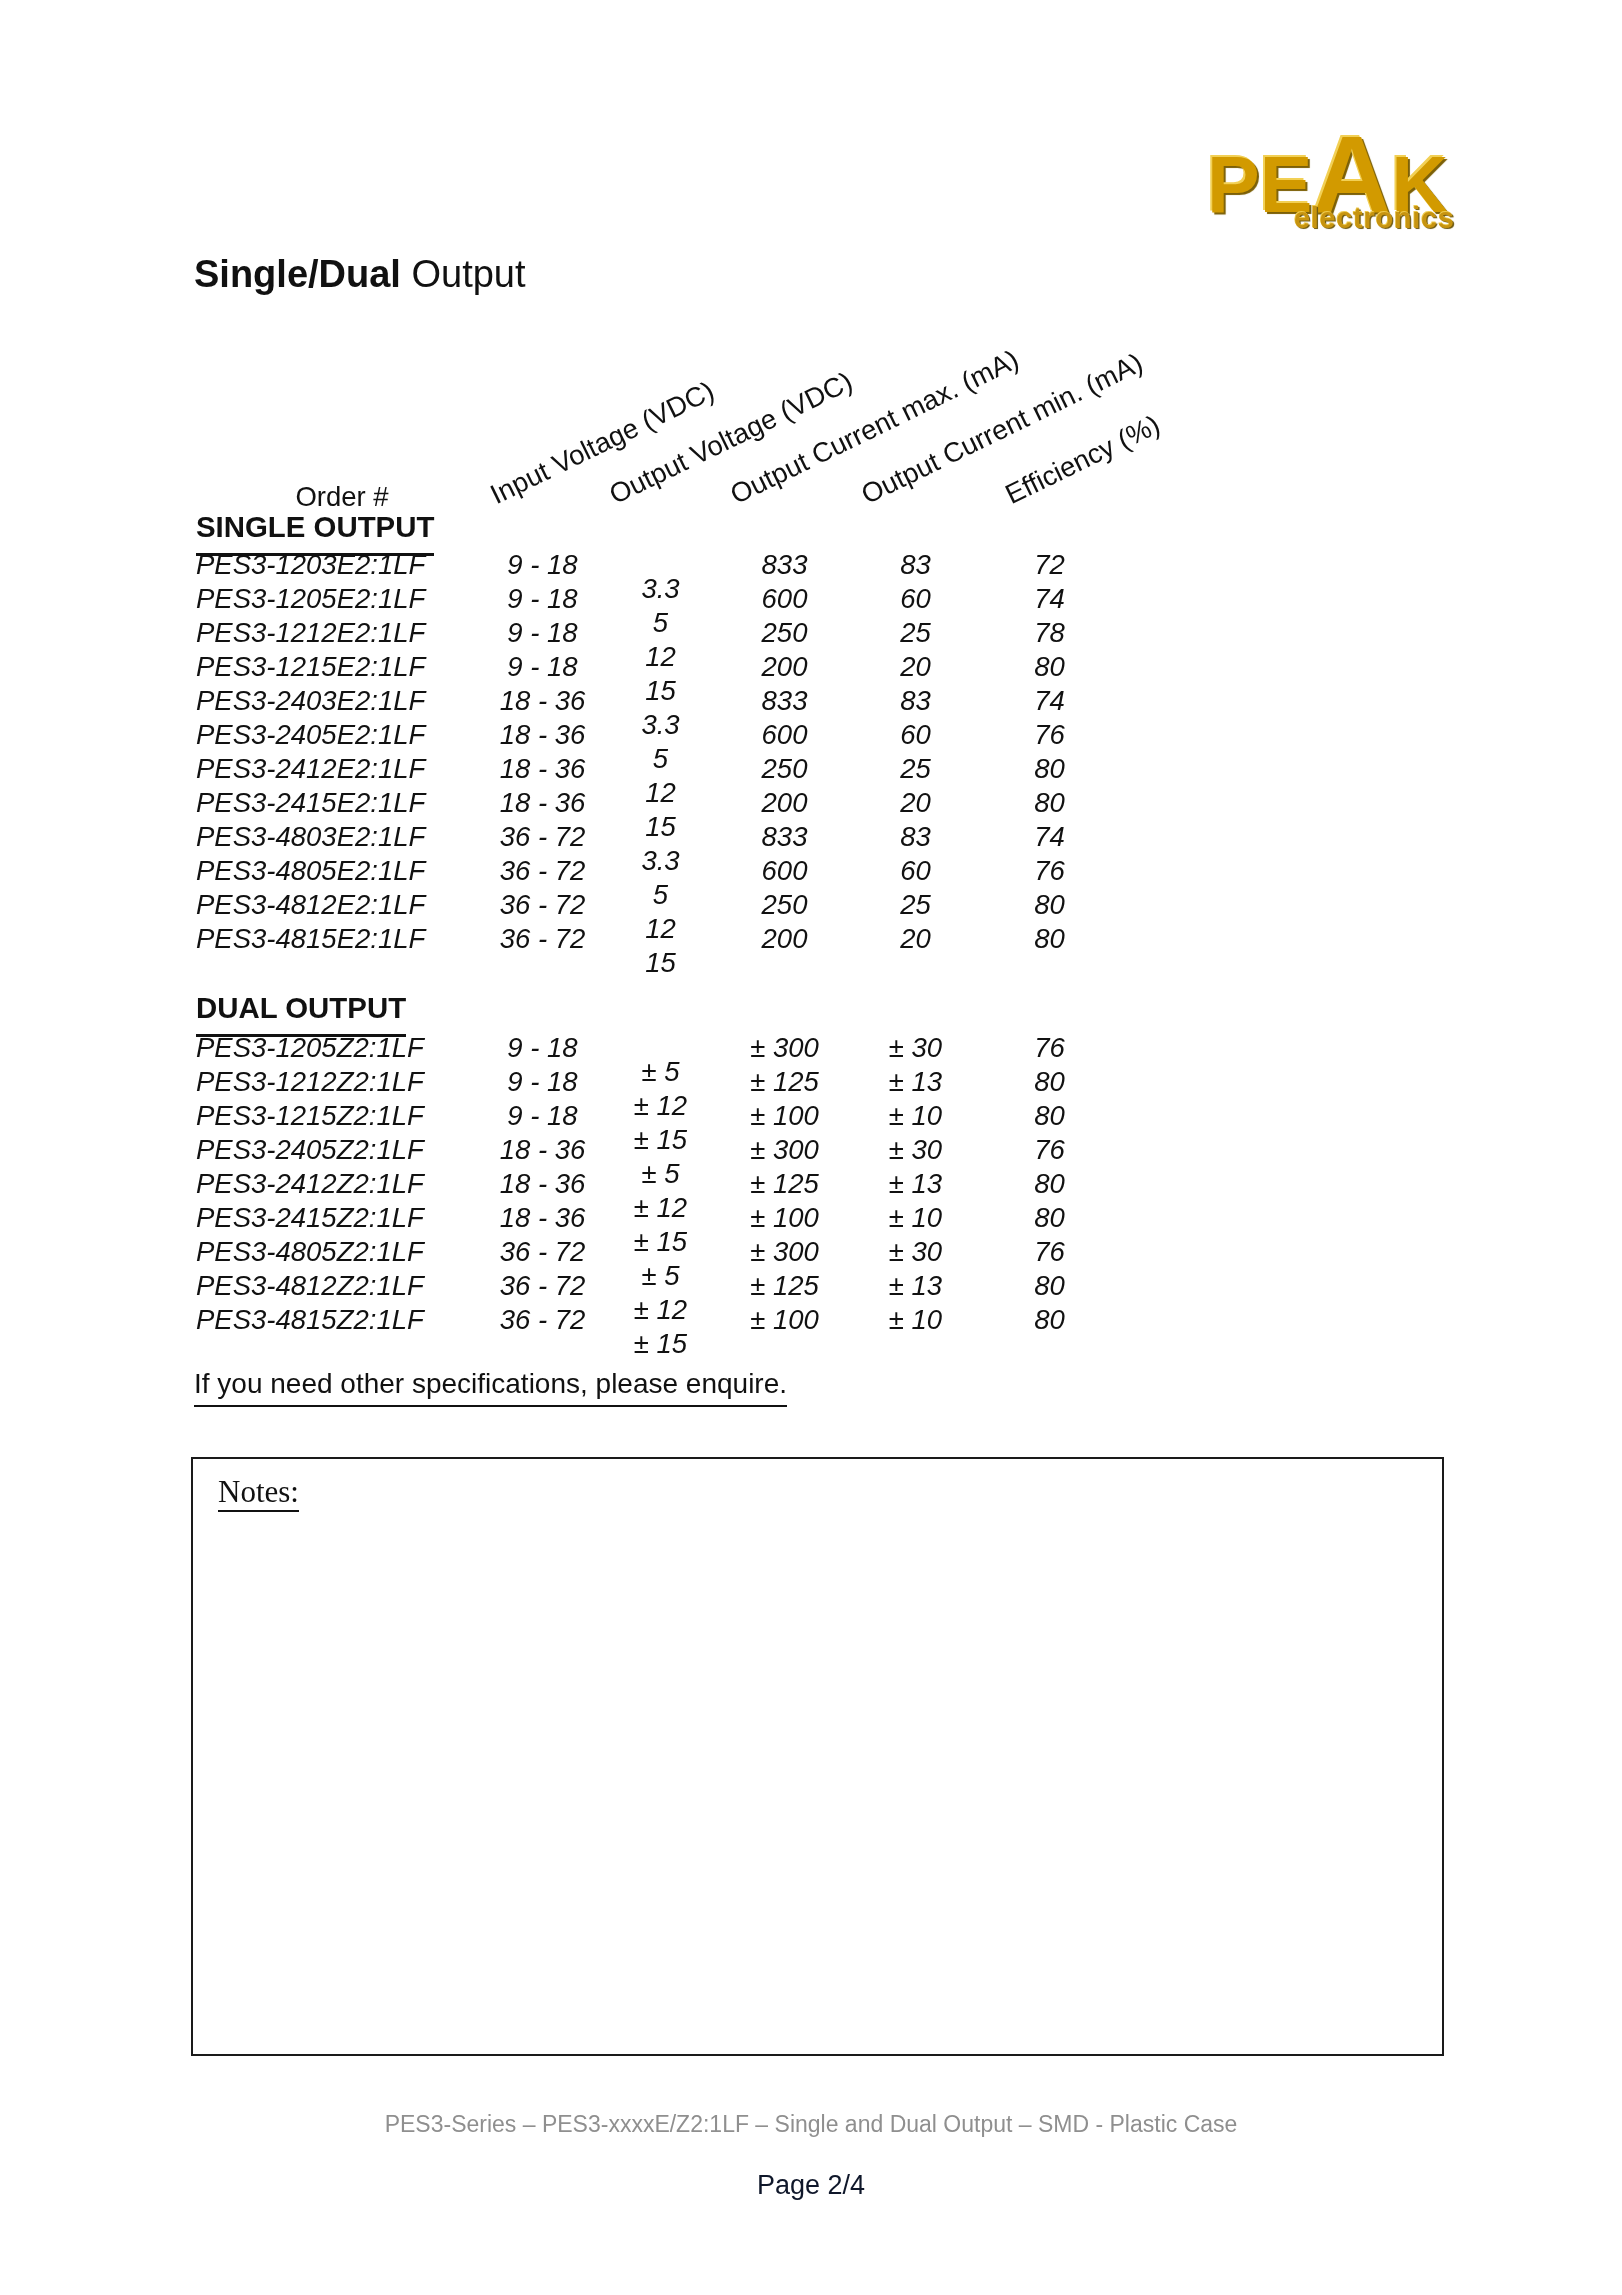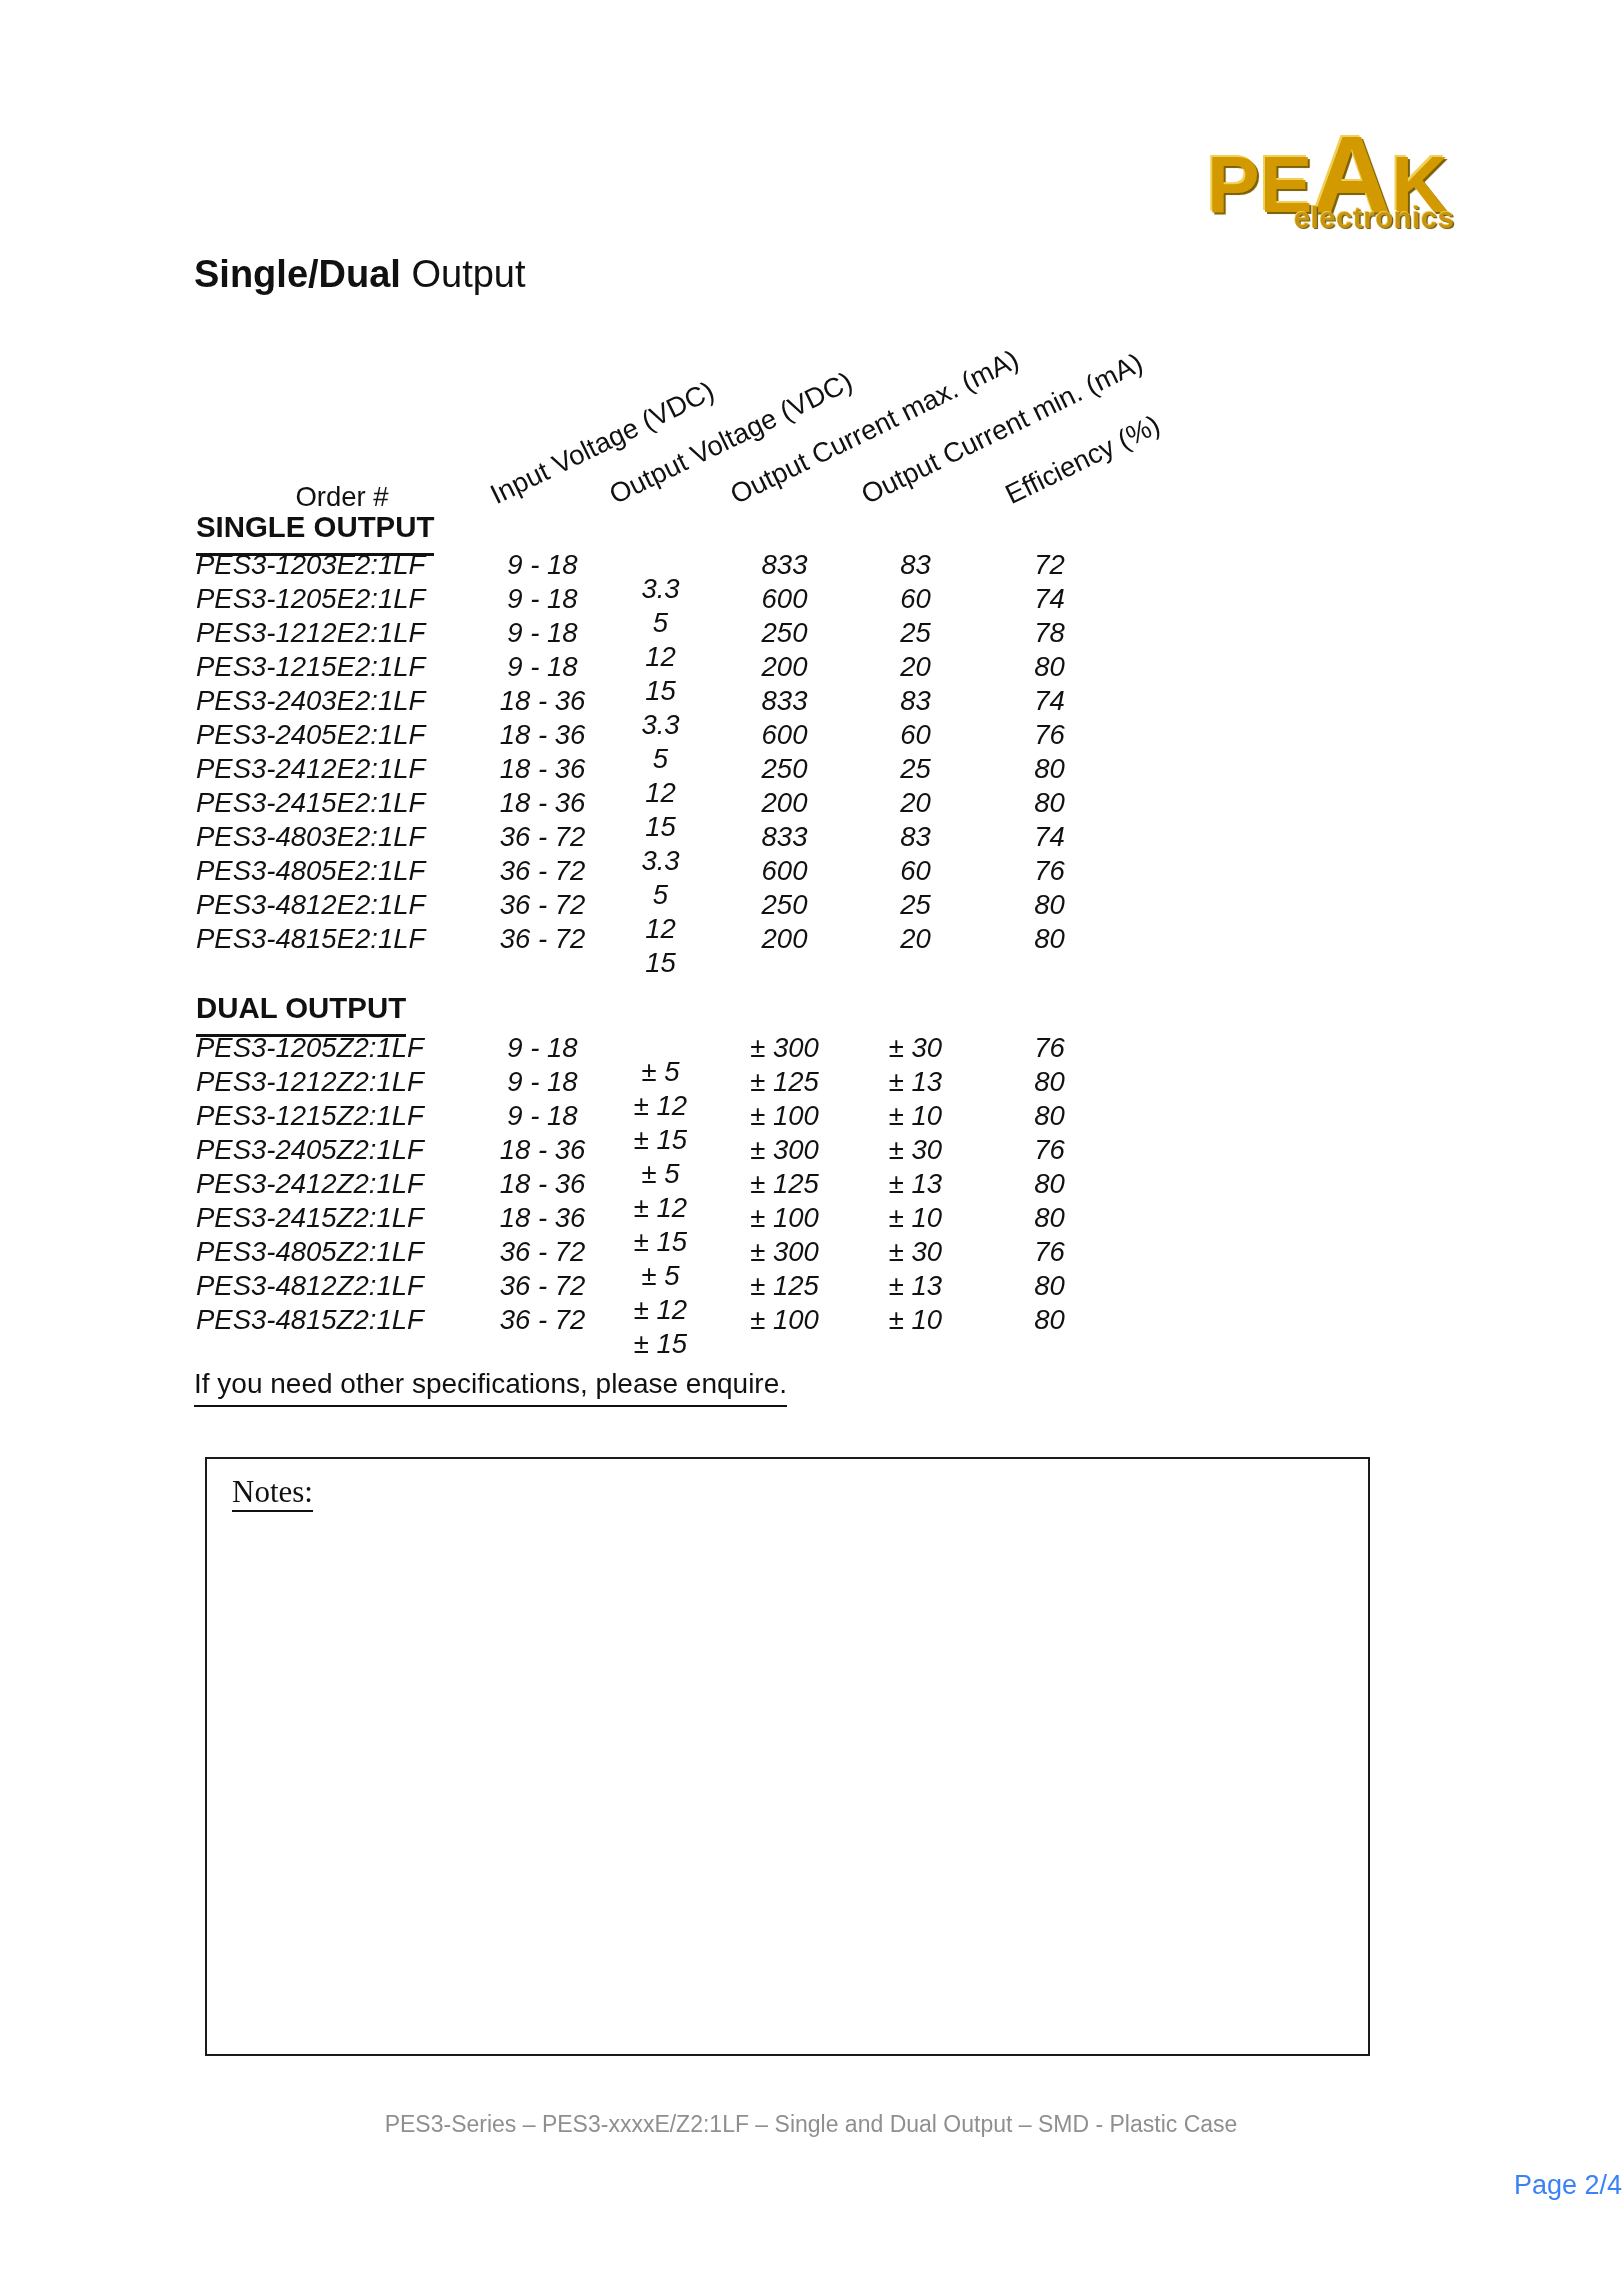--- a/index.html
+++ b/index.html
@@ -67,33 +67,33 @@
   .c-iomin{left:641px;width:157px;text-align:center;}
   .c-eff  {left:775px;width:157px;text-align:center;}
   
   .enquire{
     position:absolute;left:194px;top:1369px;
     font-size:28px;line-height:1.1;white-space:nowrap;
     padding-bottom:5px;border-bottom:2px solid #111;
   }
   
   .notes-box{
-    position:absolute;left:205px;top:1457px;width:1165px;height:599px;
+    position:absolute;left:191px;top:1457px;width:1253px;height:599px;
     border:2px solid #1a1a1a;box-sizing:border-box;background:#fff;
   }
   .notes-label{
     position:absolute;left:25px;top:15.7px;
     font-family:"Liberation Serif", serif;font-size:31px;line-height:1.1;
     padding-bottom:1.3px;border-bottom:2px solid #111;white-space:nowrap;
   }
   
   .footer-line{position:absolute;left:0;width:1622px;text-align:center;white-space:nowrap;}
   .footer-1{top:2111px;font-size:23px;color:#8f8f8f;}
   .footer-2{top:2148px;font-size:19.6px;color:#9f9f9f;}
-  .footer-3{top:2170px;font-size:27px;color:#3b82f6;text-align:right;}
+  .footer-3{top:2170px;font-size:27px;color:#0f172a;}
 </style>
 </head>
 <body>
 
 <div class="page">
 
   <div class="subtitle">
     <span class="b">Single/Dual</span><span> Output</span>
   </div>
 

